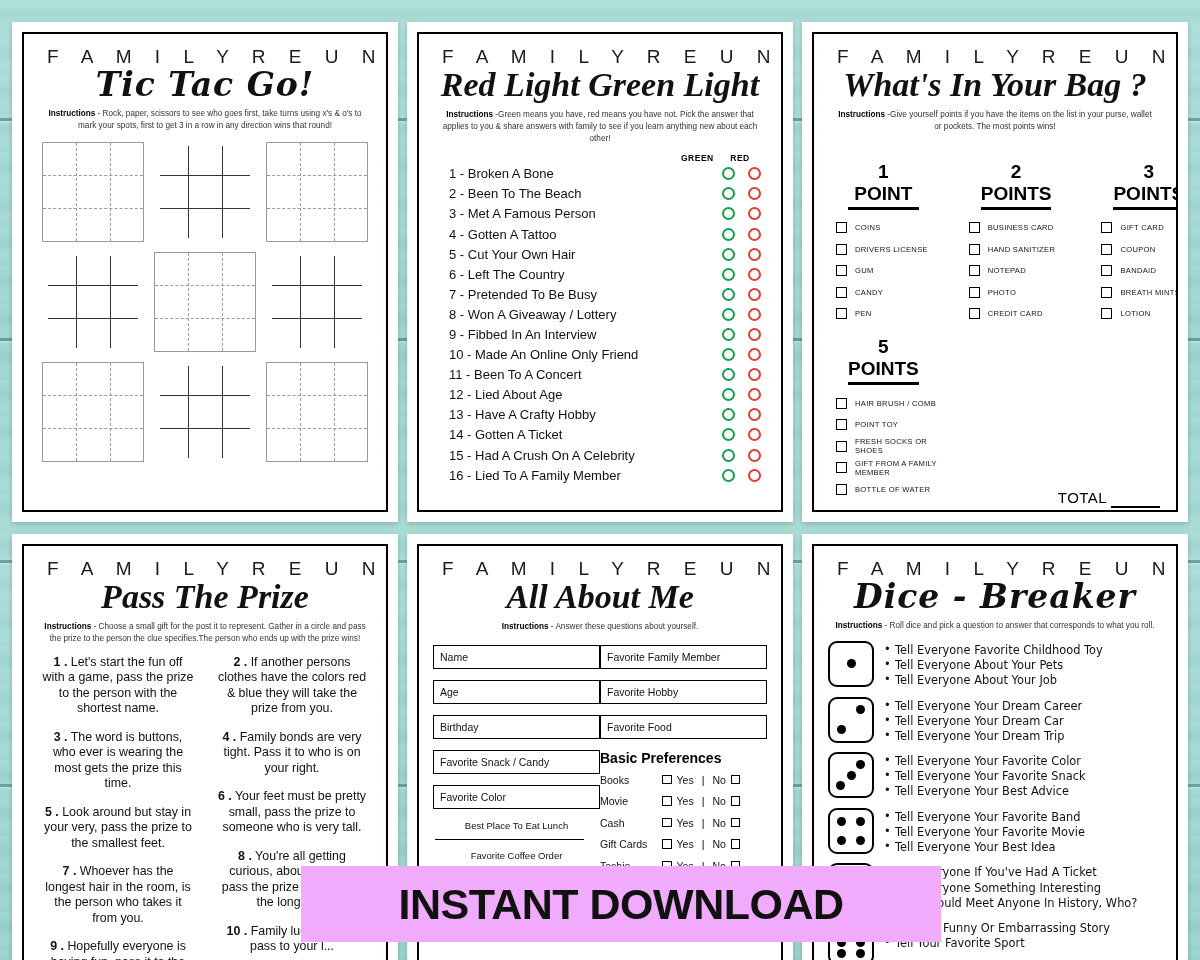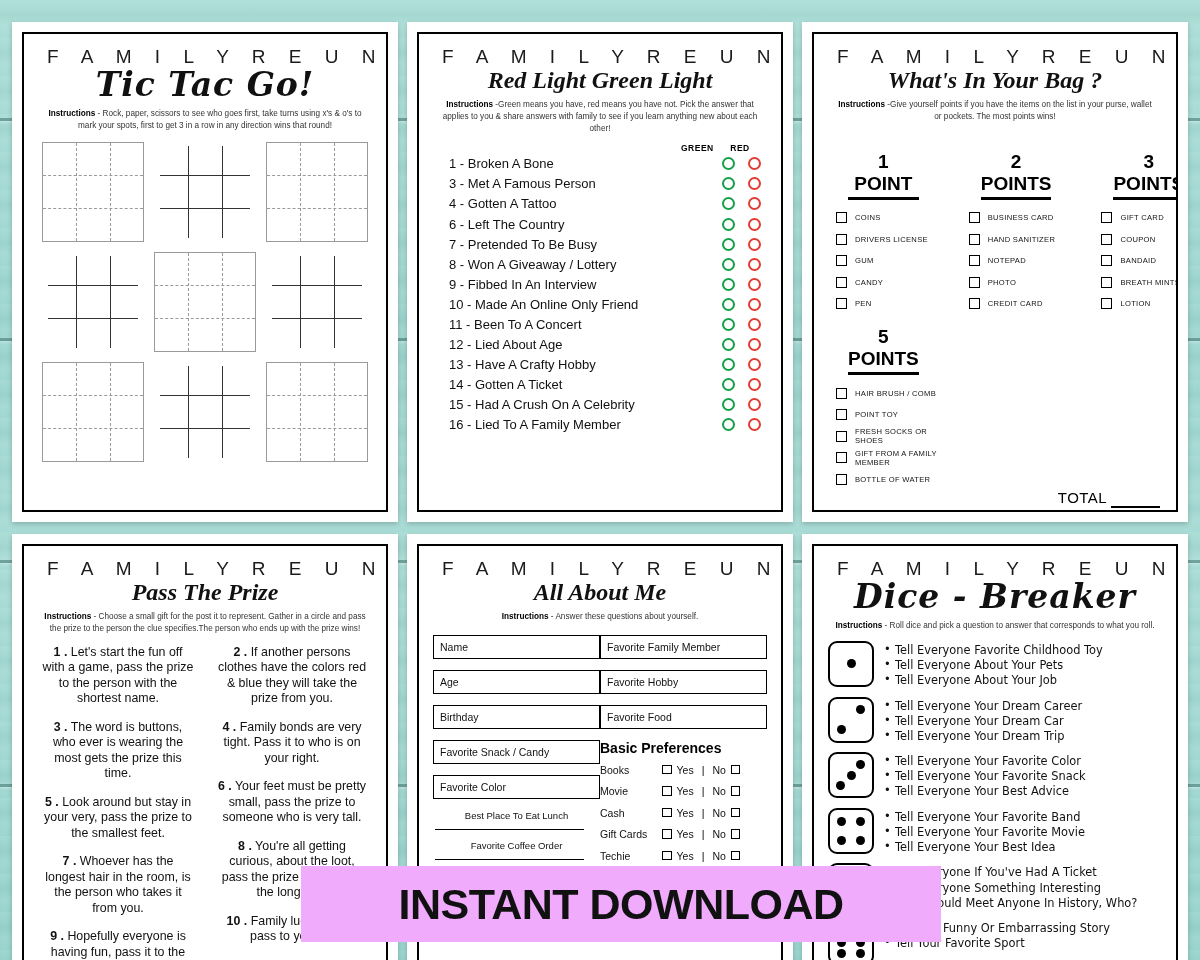--- a/index.html
+++ b/index.html
@@ -68,21 +68,21 @@
     font-family: "DejaVu Serif", serif;
     font-style: italic;
     font-weight: 700;
     color: #111;
     line-height: 1;
   }
   .script.cursive { font-size: 33px; letter-spacing: 1px; }
   .script.marker {
     font-family: "Liberation Serif", serif;
     font-style: italic; font-weight: 700;
-    font-size: 24px; letter-spacing: 0px;
+    font-size: 34px; letter-spacing: 0px;
   }
   .instructions {
     text-align: center;
     font-size: 8.2px;
     line-height: 1.45;
     color: #333;
     margin-top: 7px;
     padding: 0 6px;
   }
   .instructions b { color: #000; }
@@ -308,26 +308,36 @@
         <span>GREEN</span>
         <span>RED</span>
       </div>
       <div class="rl-list" id="rl-list">
           <div class="rl-row">
             <div class="rl-label">1 - Broken A Bone</div>
             <div class="dot green"></div>
             <div class="dot red"></div>
           </div>
           <div class="rl-row">
+            <div class="rl-label">2 - Been To The Beach</div>
+            <div class="dot green"></div>
+            <div class="dot red"></div>
+          </div>
+          <div class="rl-row">
             <div class="rl-label">3 - Met A Famous Person</div>
             <div class="dot green"></div>
             <div class="dot red"></div>
           </div>
           <div class="rl-row">
             <div class="rl-label">4 - Gotten A Tattoo</div>
+            <div class="dot green"></div>
+            <div class="dot red"></div>
+          </div>
+          <div class="rl-row">
+            <div class="rl-label">5 - Cut Your Own Hair</div>
             <div class="dot green"></div>
             <div class="dot red"></div>
           </div>
           <div class="rl-row">
             <div class="rl-label">6 - Left The Country</div>
             <div class="dot green"></div>
             <div class="dot red"></div>
           </div>
           <div class="rl-row">
             <div class="rl-label">7 - Pretended To Be Busy</div>

